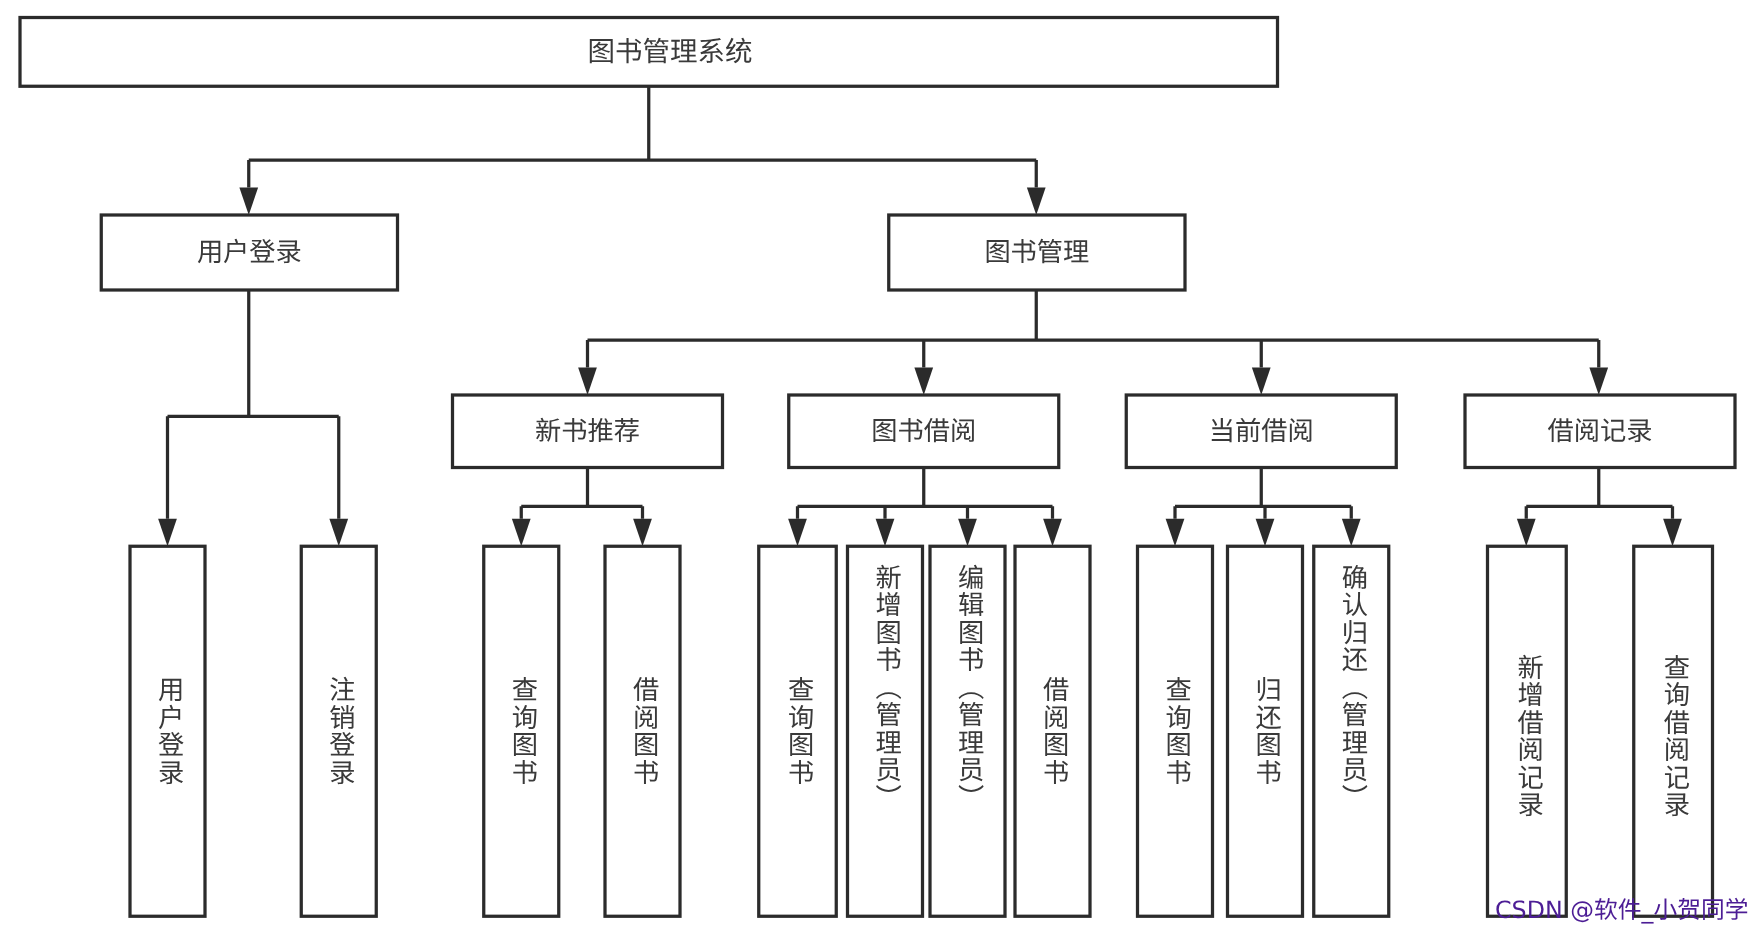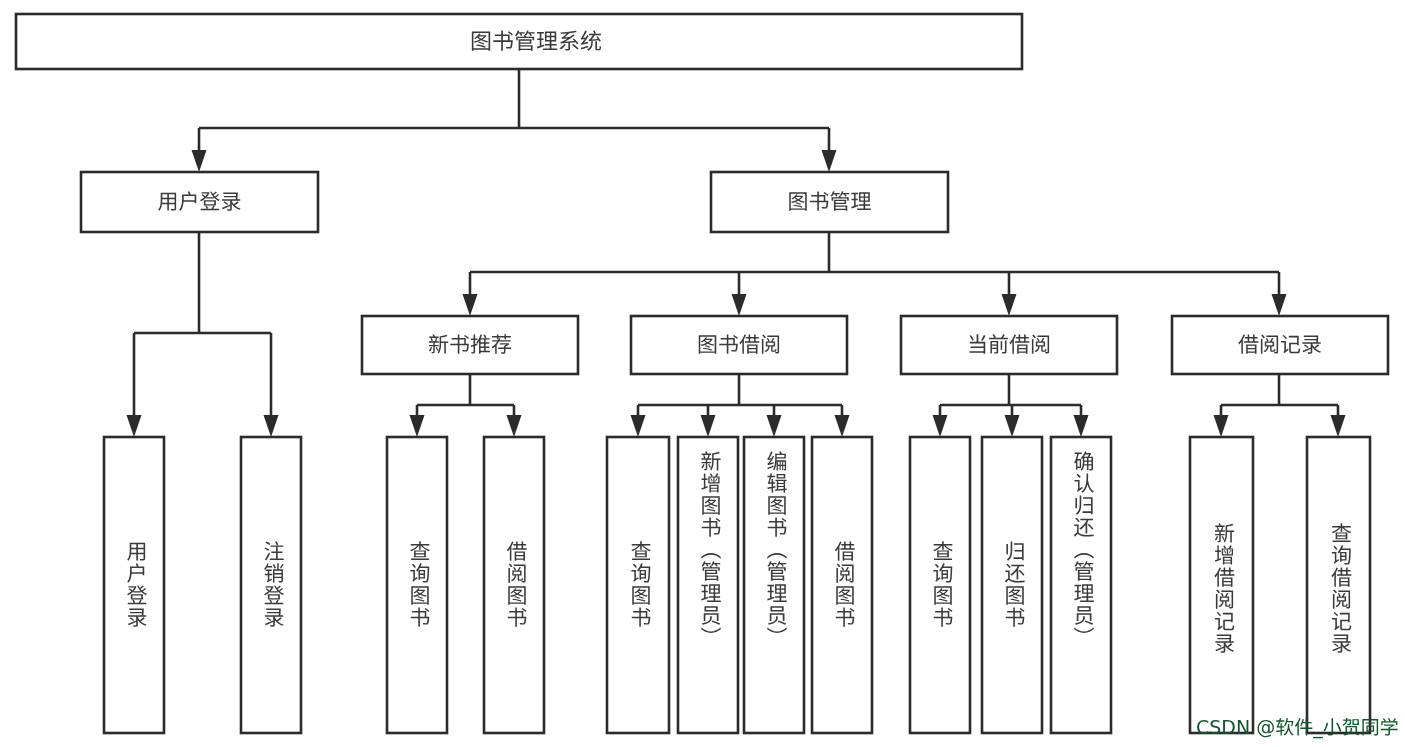--- a/index.html
+++ b/index.html
@@ -67,21 +67,21 @@
     align-items: center;
     justify-content: flex-start;
     text-align: start;
     pointer-events: none;
     user-select: none;
   }
   .watermark {
     position: absolute;
     font-family: "DejaVu Sans", "Liberation Sans", sans-serif;
     font-size: 19px;
-    color: #14532d;
+    color: #4c1d95;
     white-space: nowrap;
     user-select: none;
   }
 </style>
 </head>
 <body>
 
 <div id="diagram-root">
   <svg class="diagram-canvas" viewBox="0 0 1405 747">
     <g id="connectors-layer">

